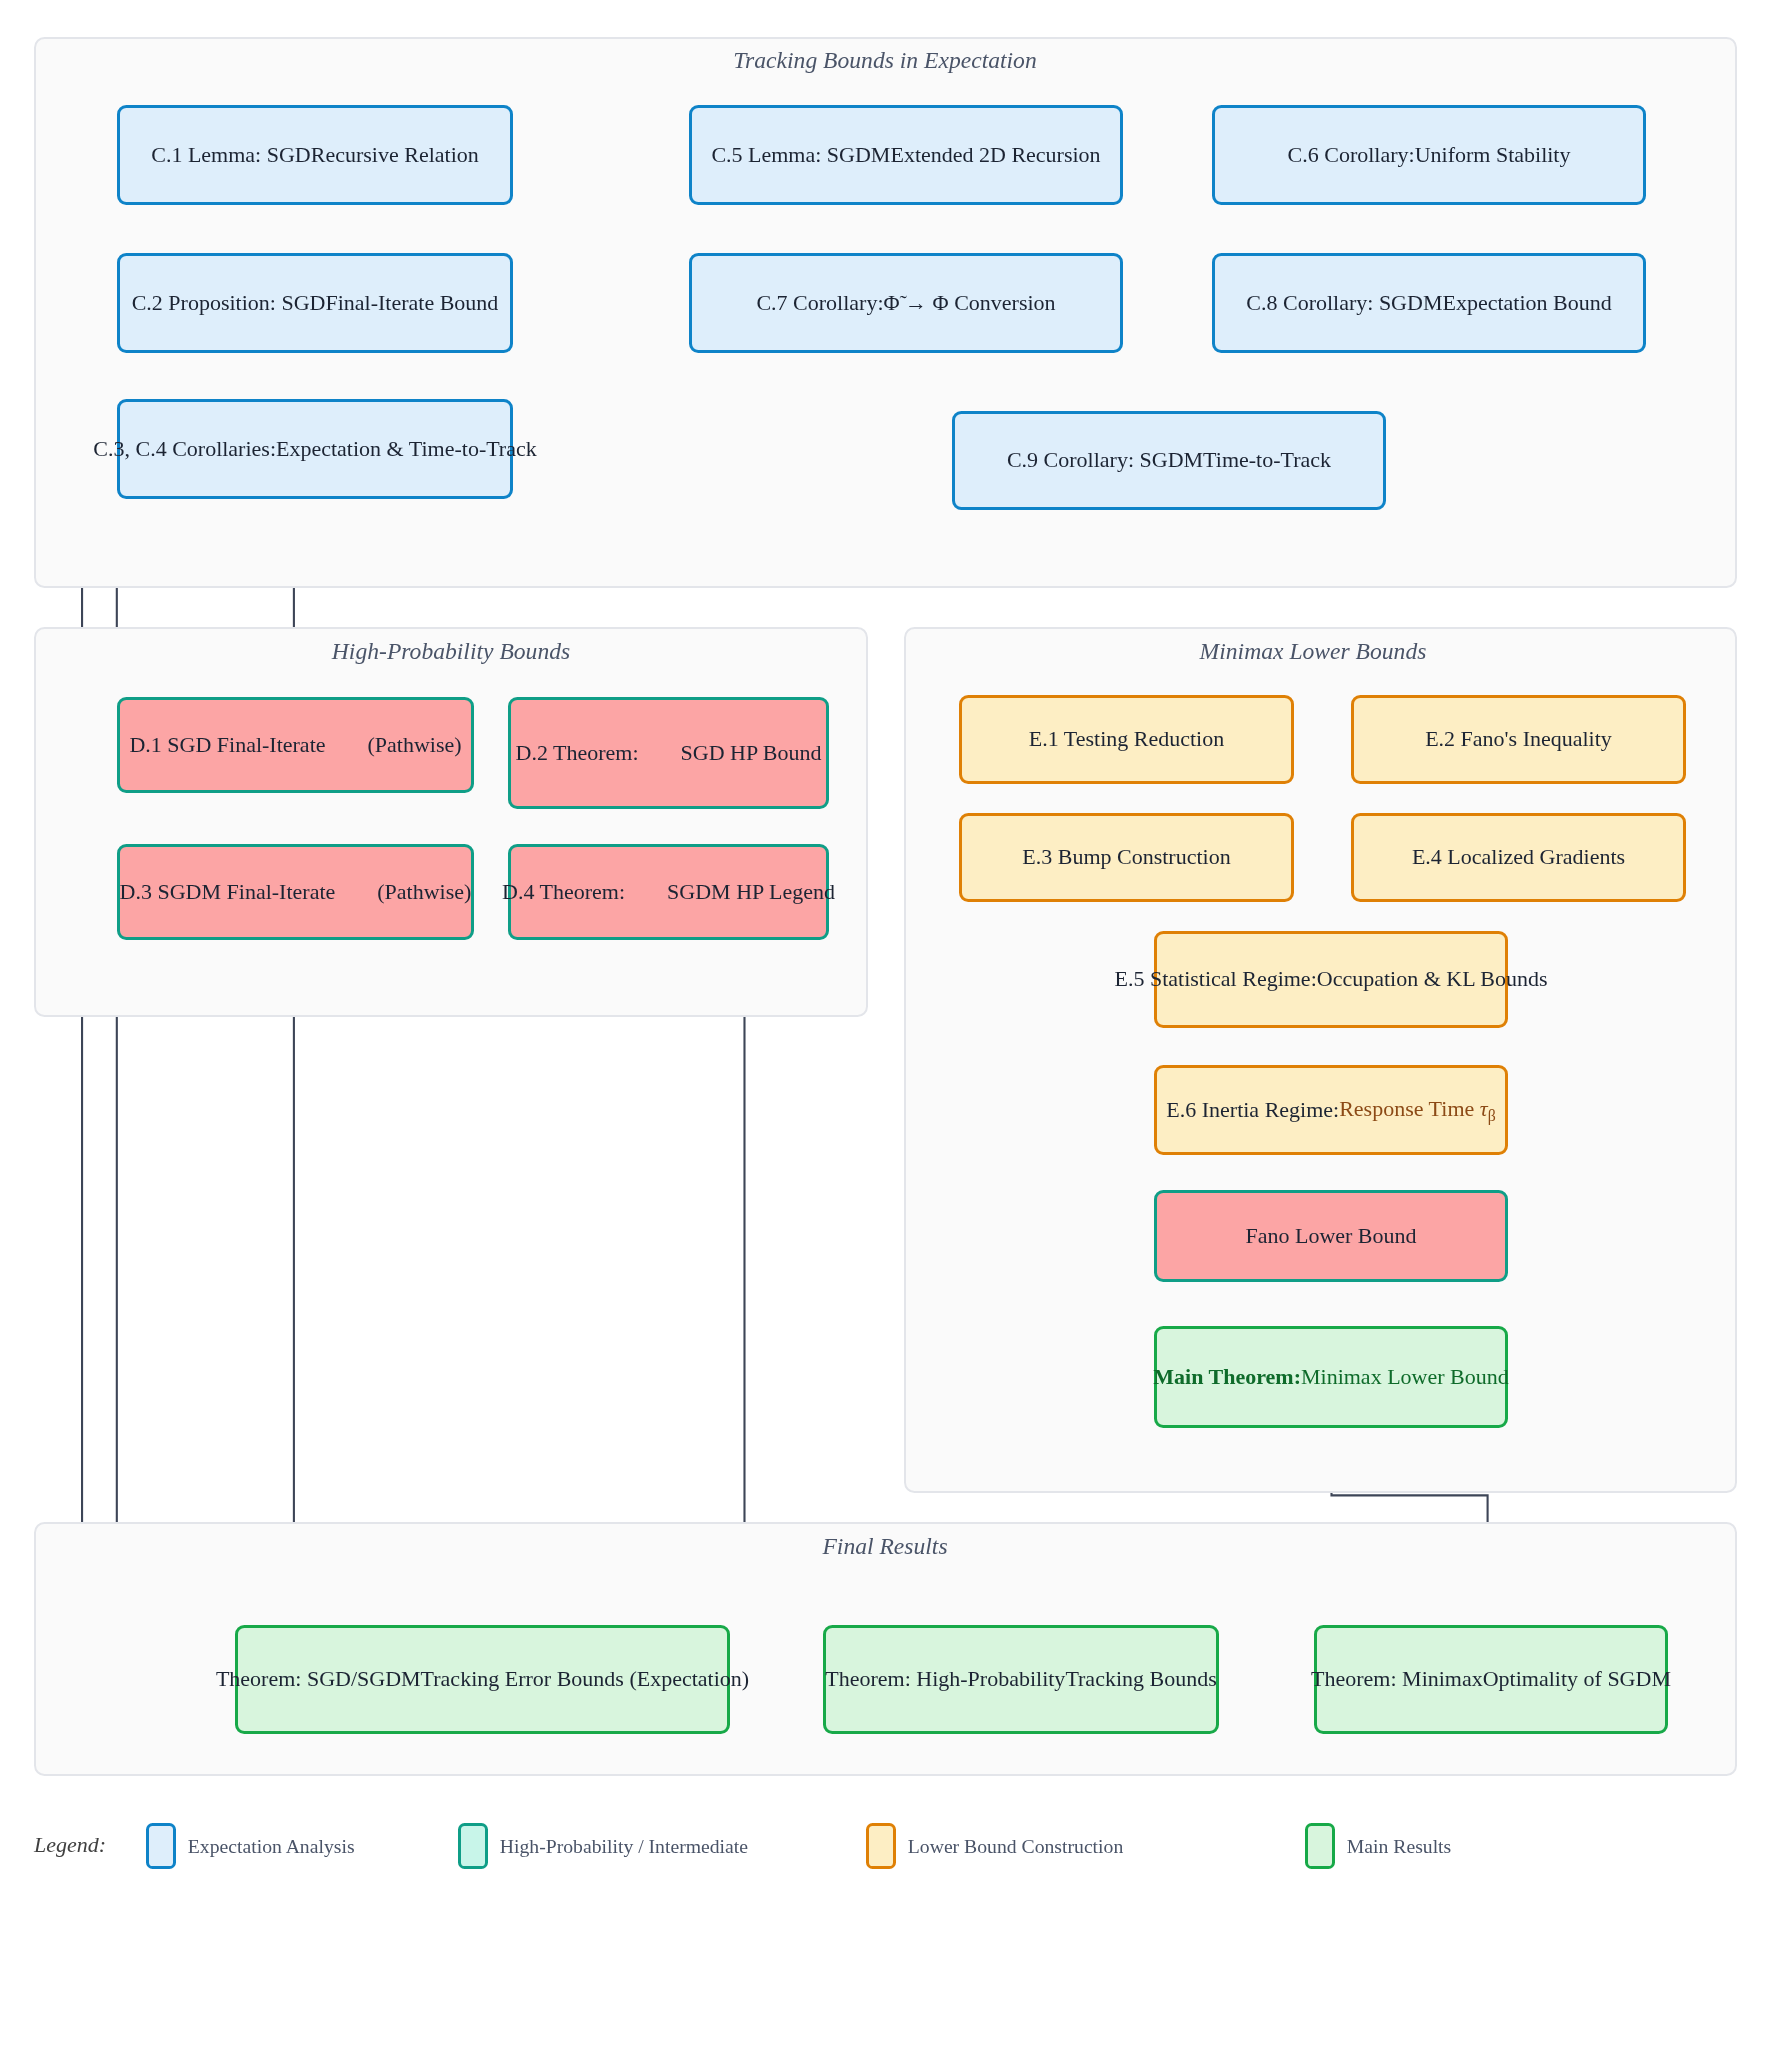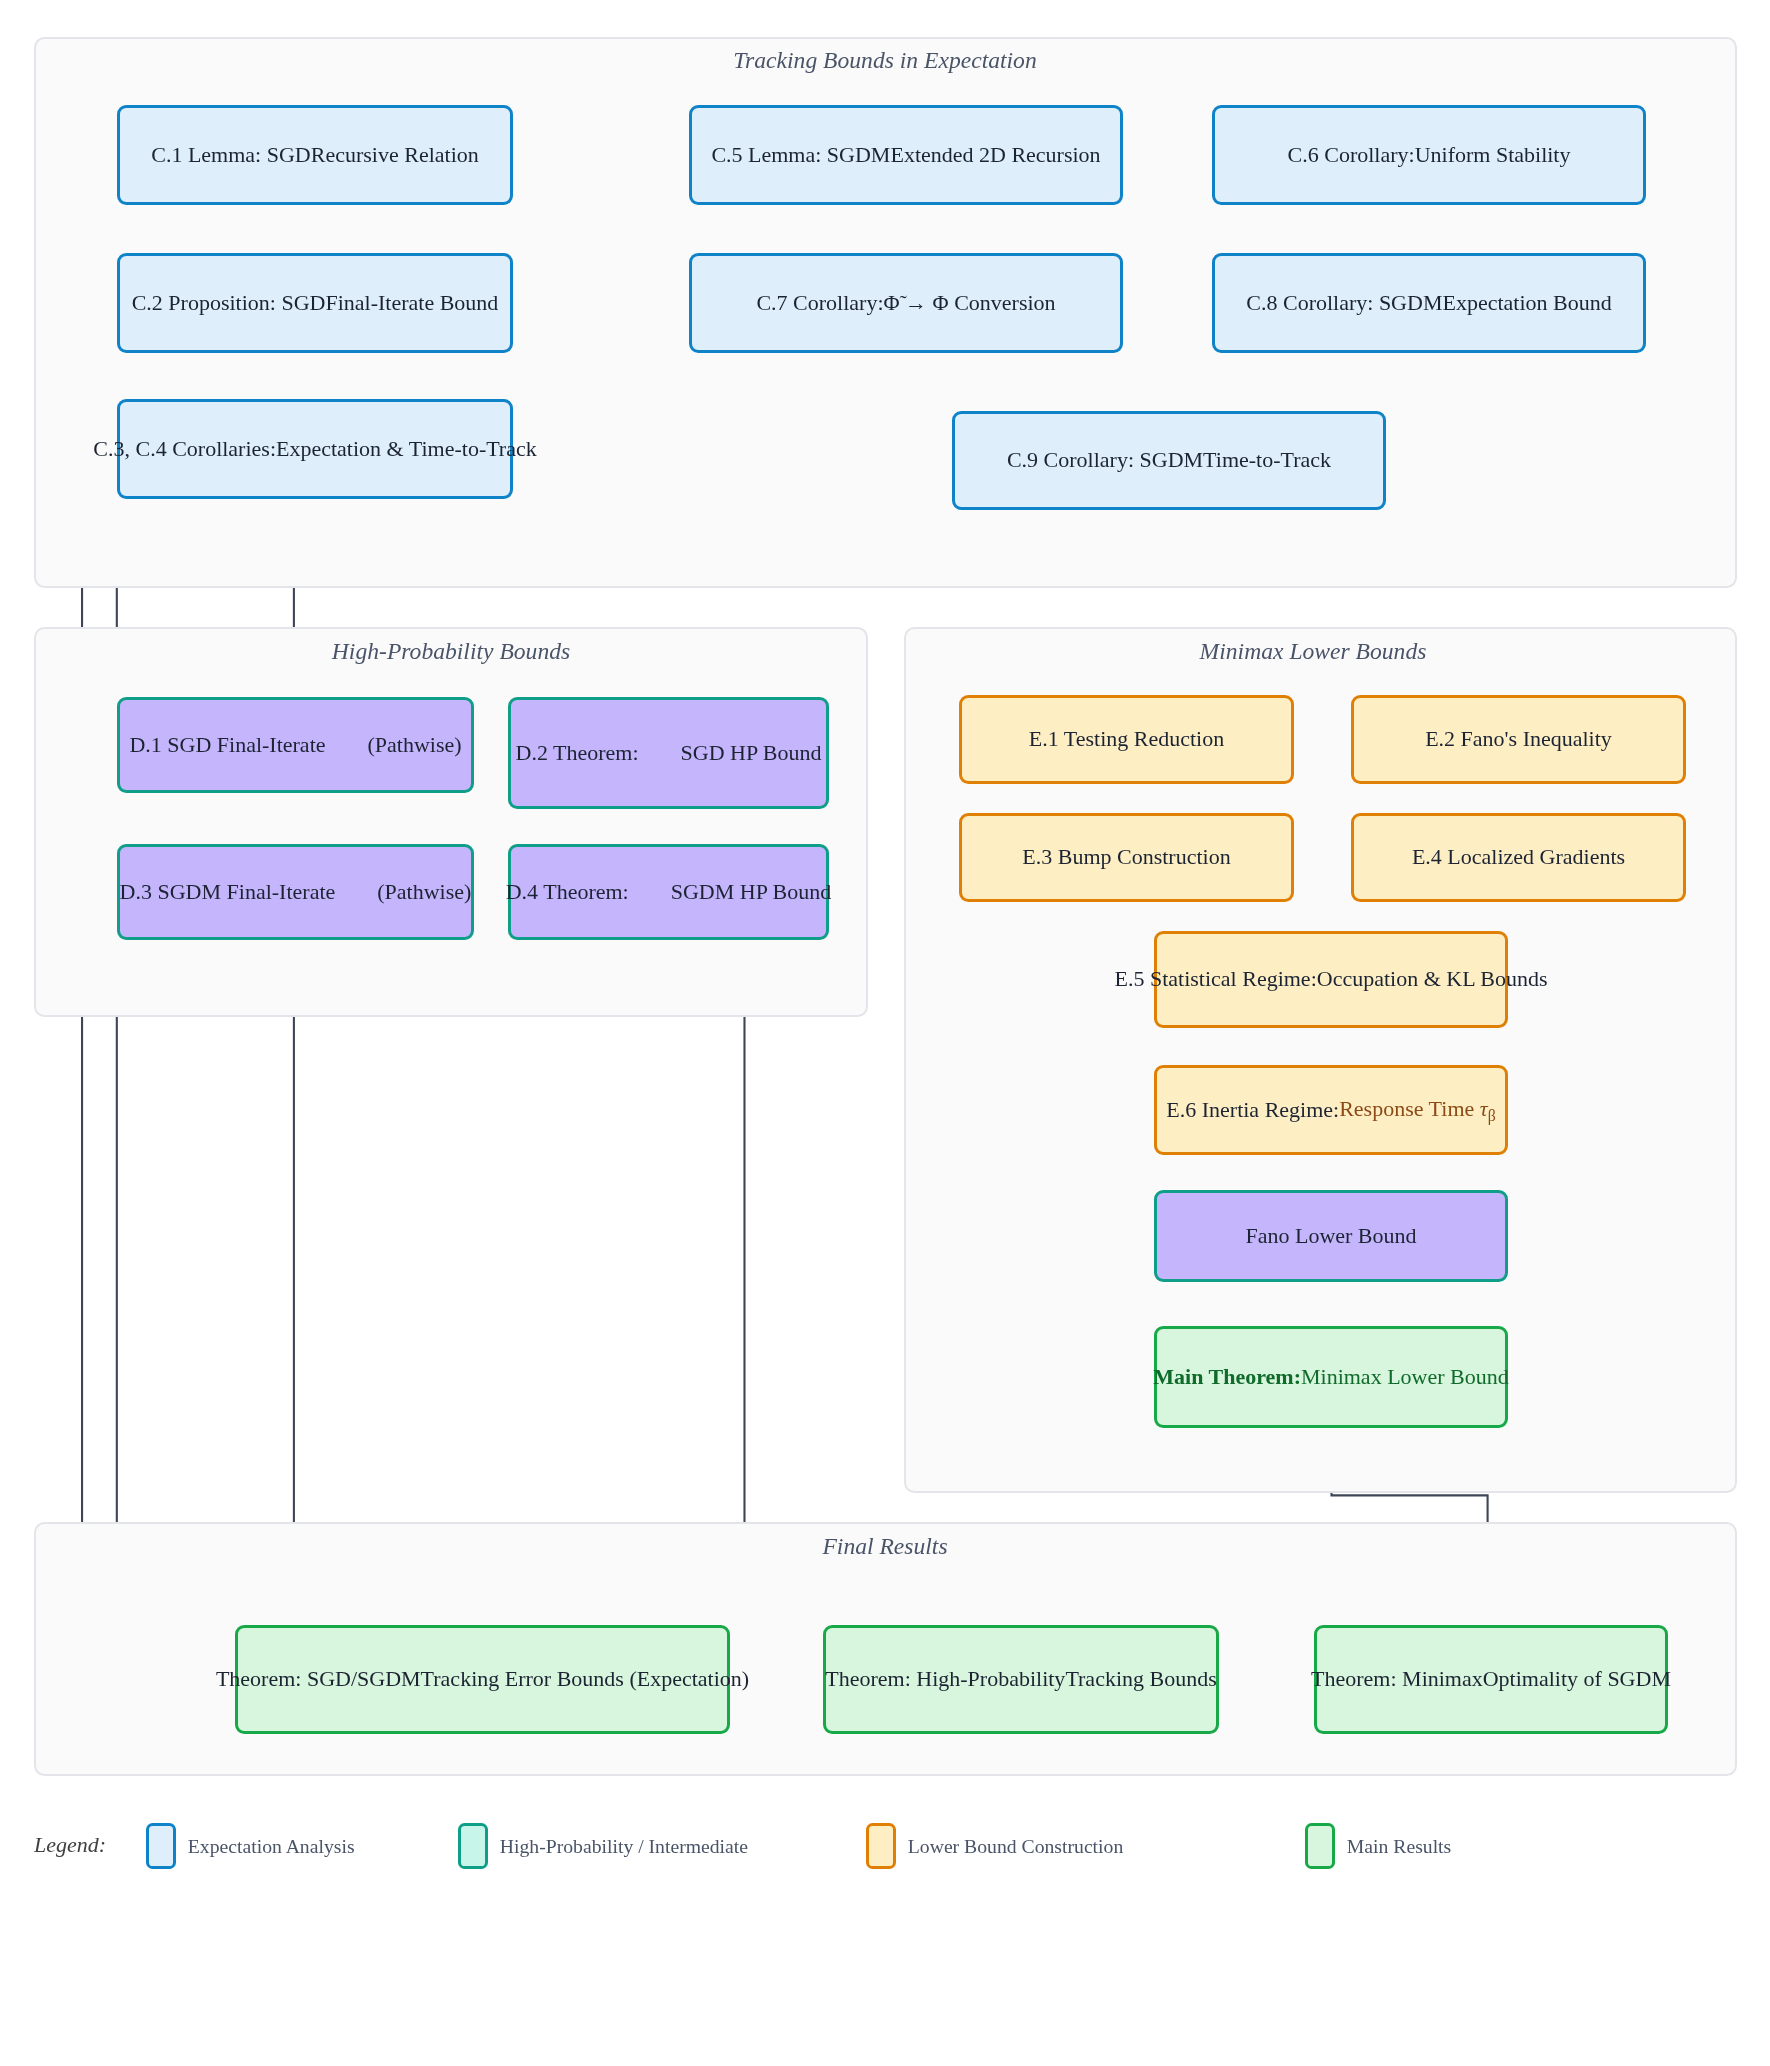--- a/index.html
+++ b/index.html
@@ -38,21 +38,21 @@
     justify-content:center;
     text-align:center;
     font-size:22px;
     line-height:1.55;
     color:#1c2433;
     padding:3.9px 7.9px;
   }
   .node .l1,.node .l2{display:block;white-space:nowrap;}
 
   .n-blue   {background:#deeefb;border:3.3px solid #0e83c8;}
-  .n-teal   {background:#c4b5fd;border:3.3px solid #0f9e87;gap:42px;}
+  .n-teal   {background:#fca5a5;border:3.3px solid #0f9e87;gap:42px;}
   .n-orange {background:#fdeec4;border:3.3px solid #df8005;}
   .n-green  {background:#d8f5dd;border:3.3px solid #17a948;}
 
   .n-green .l1.bold{font-weight:bold;color:#0e6b2a;}
   .n-green .l2.dk{color:#0e6b2a;}
   .tau{color:#8c4a16;}
 
   
   #legend{position:absolute;left:0;top:1810px;width:1771px;height:79px;}
   .legend-label{
@@ -191,21 +191,21 @@
     <span class="l2">SGD HP Bound</span>
   </div>
 
   <div class="node n-teal" style="left:117px;top:844px;width:357px;height:96px;">
     <span class="l1">D.3 SGDM Final-Iterate</span>
     <span class="l2">(Pathwise)</span>
   </div>
 
   <div class="node n-teal" style="left:508px;top:844px;width:321px;height:96px;">
     <span class="l1">D.4 Theorem:</span>
-    <span class="l2">SGDM HP Bound</span>
+    <span class="l2">SGDM HP Legend</span>
   </div>
 
   <div class="group" style="left:904px;top:627px;width:833px;height:866px;"></div>
   <div class="group-title" style="left:1313px;top:638px;">Minimax Lower Bounds</div>
 
   <div class="node n-orange" style="left:959px;top:695px;width:335px;height:89px;">
     <span class="l1">E.1 Testing Reduction</span>
   </div>
 
   <div class="node n-orange" style="left:1351px;top:695px;width:335px;height:89px;">

